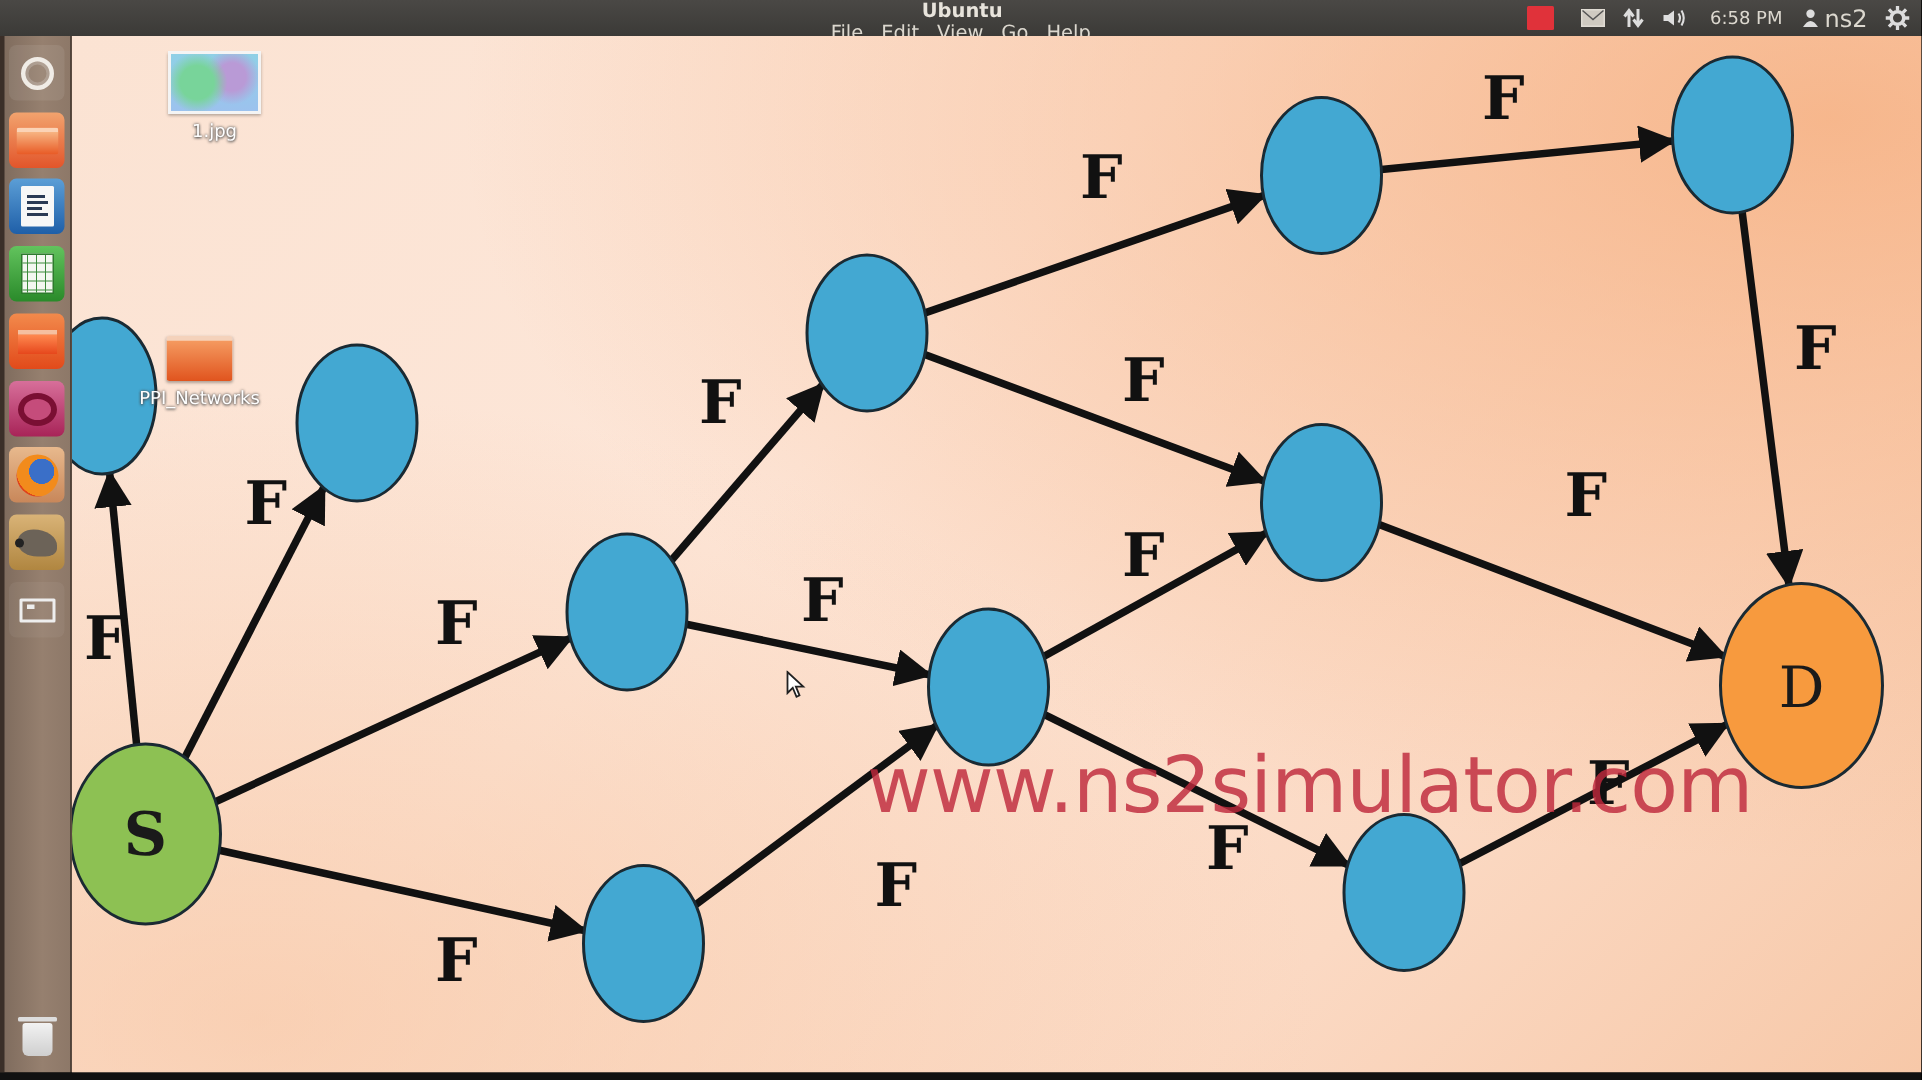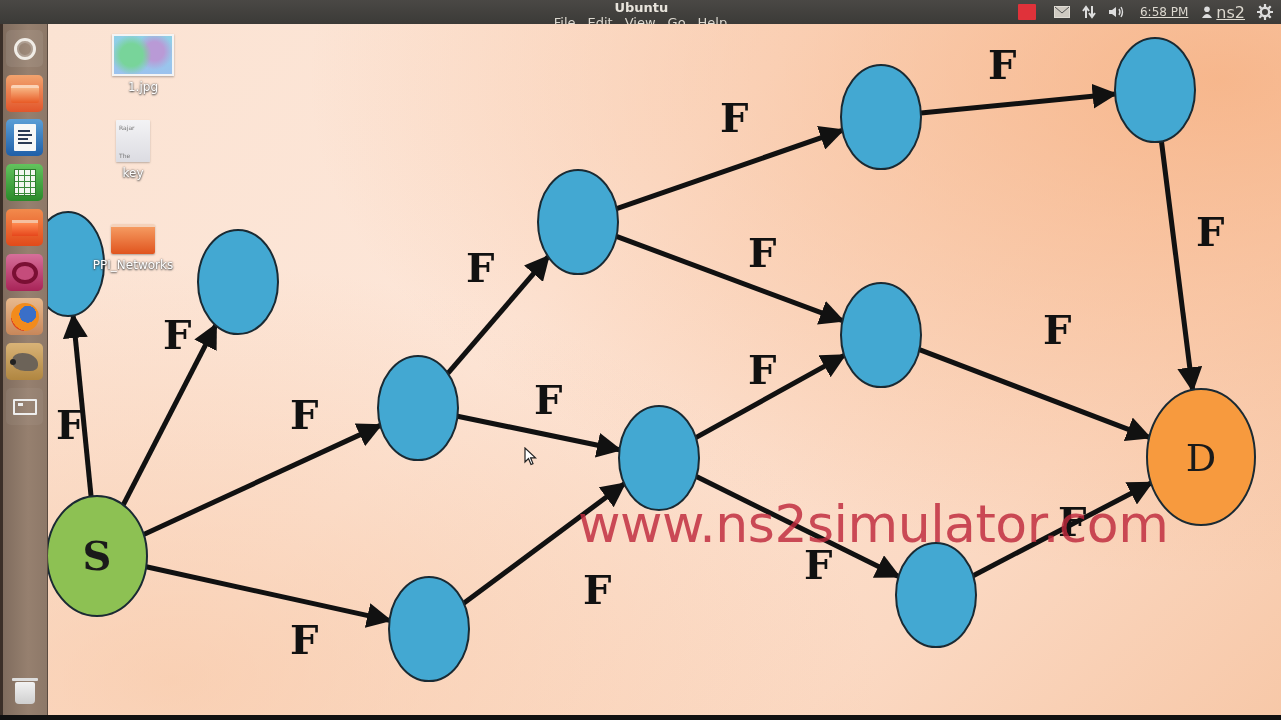--- a/index.html
+++ b/index.html
@@ -8,21 +8,21 @@
 
     
     .top-panel {
       position: absolute; left: 0; top: 0; width: 1281px; height: 24px;
       background: linear-gradient(#4a4845, #3b3a37);
       color: #dfdbd2; font-size: 13px; display: flex; align-items: center; flex-direction: column;
     }
     .top-panel .app-name { padding-left: 4px; font-weight: bold; color: #e8e4dc; width: 60px; }
     .top-panel .menu { display: flex; gap: 0; }
     .top-panel .menu span { padding: 0 6px; color: #dcd8cf; cursor: default; }
-    .top-panel .indicators { position: absolute; right: 0; top: 0; height: 24px; display: flex; align-items: center; text-decoration: underline; }
+    .top-panel .indicators { position: absolute; right: 0; top: 0; height: 24px; display: flex; align-items: center; }
     .ind { display: inline-flex; align-items: center; justify-content: center; height: 24px; margin: 0 6px; color: #dcd8cf; font-size: 12px; }
     .ind.red-box { width: 18px; height: 16px; background: #e0323a; margin-right: 12px; border-radius: 1px; }
     .clock { font-size: 12px; margin: 0 8px; }
     .user { font-size: 16px; margin: 0 6px; }
 
     
     .launcher {
       position: absolute; left: 0; top: 24px; width: 48px; height: 691px;
       background: linear-gradient(90deg, #7d6a5c, #96806f 60%, #8d7868);
       border-right: 1px solid #5b4b40;
@@ -229,27 +229,20 @@
         <text x="995" y="320" font-family="&quot;DejaVu Serif&quot;, &quot;Liberation Serif&quot;, serif" font-weight="bold" font-size="40" fill="#111">F</text>
         <text x="1148" y="222" font-family="&quot;DejaVu Serif&quot;, &quot;Liberation Serif&quot;, serif" font-weight="bold" font-size="40" fill="#111">F</text>
         <text x="1010" y="512" font-family="&quot;DejaVu Serif&quot;, &quot;Liberation Serif&quot;, serif" font-weight="bold" font-size="40" fill="#111">F</text>
       </g>
   </svg>
 
   <div class="desk-icon" style="left:50px; top:10px">
     <div class="thumb-jpg"></div>
     <span class="label">1.jpg</span>
   </div>
-  <div class="desk-icon" style="left:40px; top:96px">
-    <div class="thumb-doc">
-      <span>Rajar</span>
-      <span class="t2">The</span>
-    </div>
-    <span class="label">key</span>
-  </div>
   <div class="desk-icon" style="left:40px; top:200px">
     <div class="thumb-folder"></div>
     <span class="label">PPI_Networks</span>
   </div>
 
   <div class="watermark">www.ns2simulator.com</div>
 
   <svg class="cursor" width="14" height="20" viewBox="0 0 14 20">
     <path d="M1 1 L1 15 L4.5 11.5 L7 17.5 L9 16.6 L6.6 10.8 L11.5 10.8 Z" fill="#fff" stroke="#222" stroke-width="1.2"></path>
   </svg>

